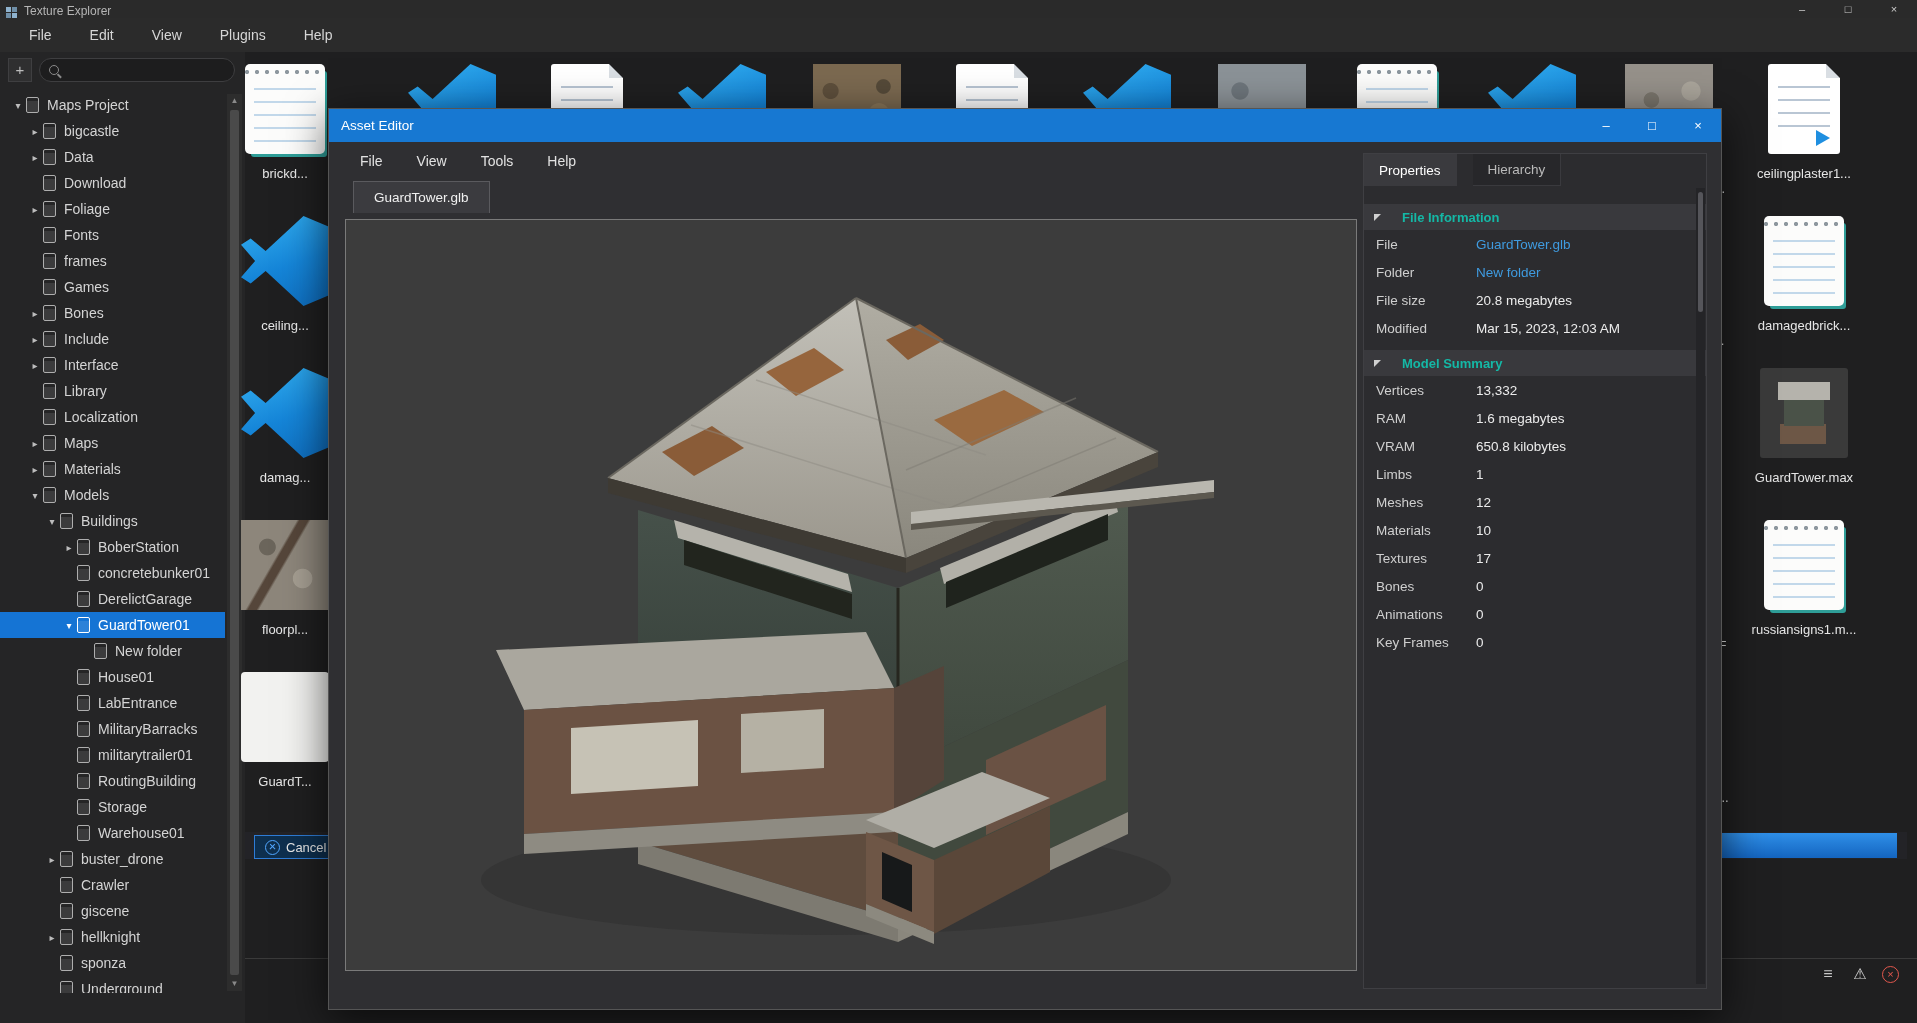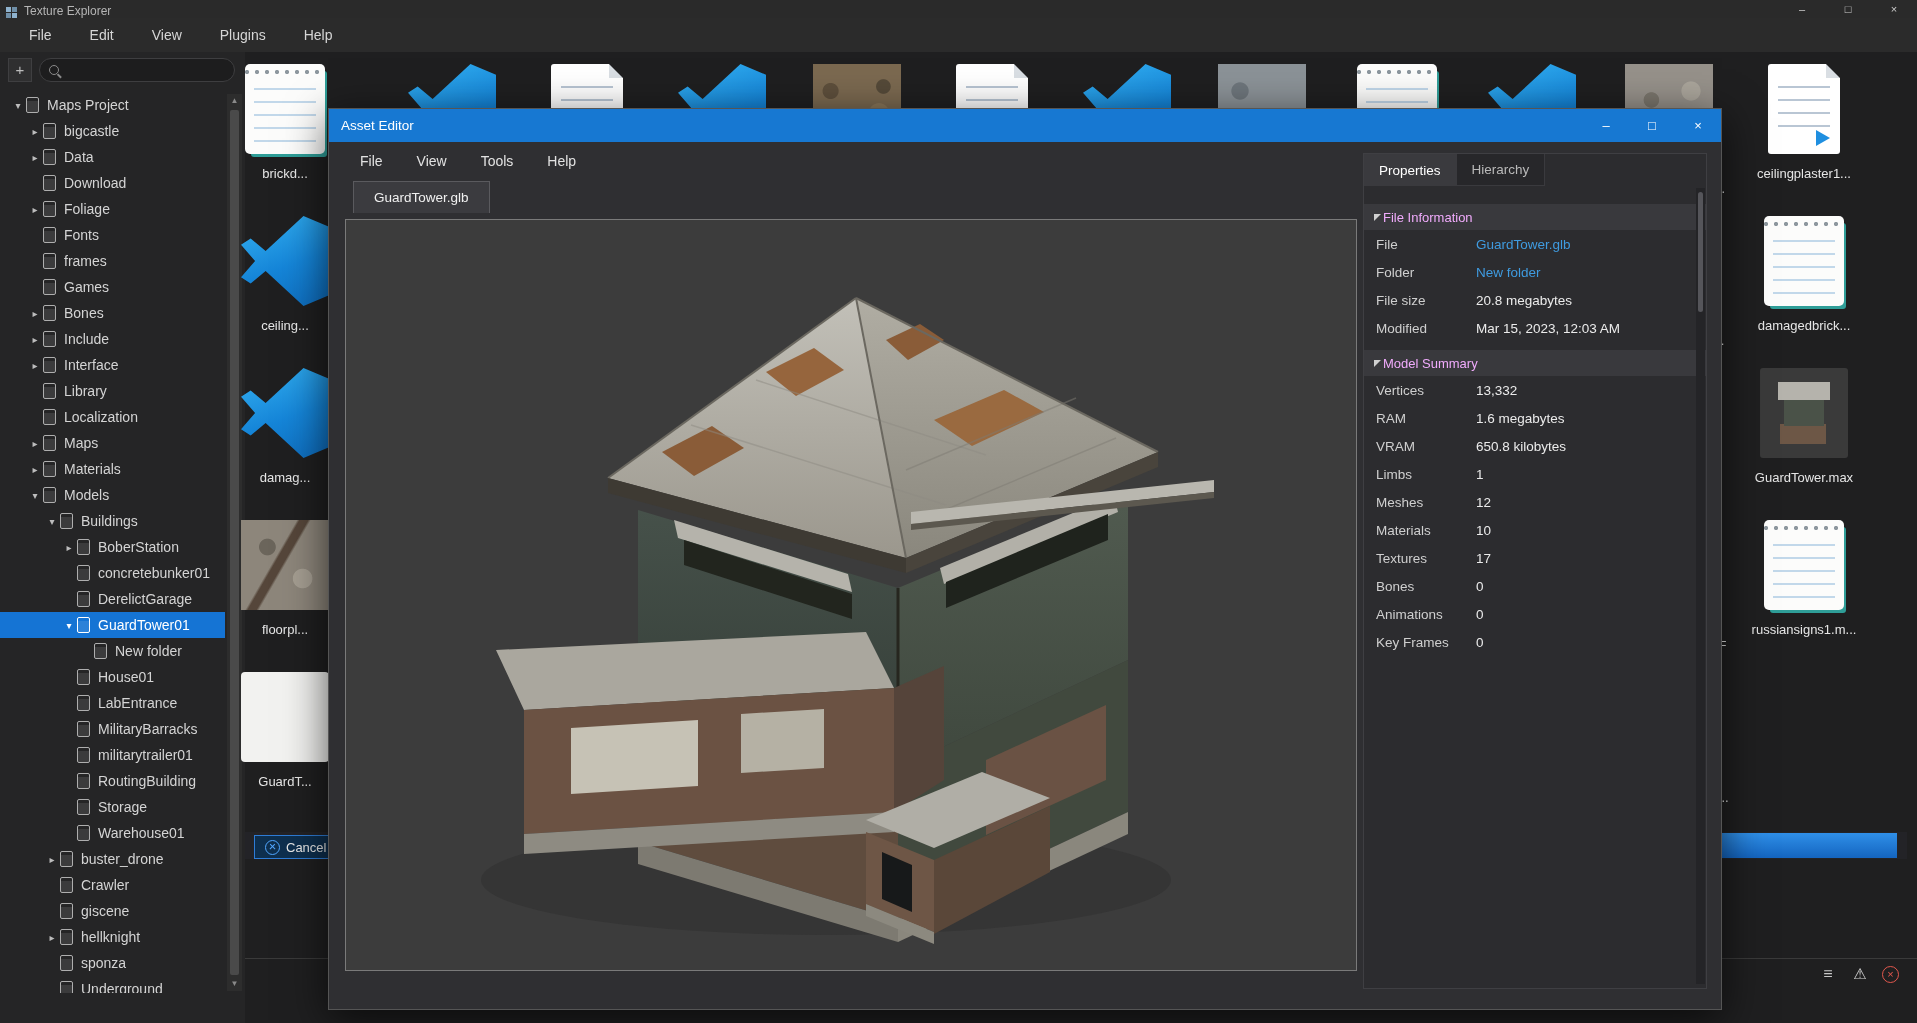--- a/index.html
+++ b/index.html
@@ -146,27 +146,27 @@
   .ed-tabstrip{position:absolute;left:0;top:71px;width:1030px;height:33px;display:flex;align-items:flex-end;}
   .ed-tab{margin-left:24px;height:31px;padding:0 20px;background:#3b3b3f;border:1px solid #5a5a5e;border-bottom:none;
     display:flex;align-items:center;color:#f0f0f0;font-size:13.5px;}
   .viewport{position:absolute;left:16px;top:110px;width:1012px;height:752px;background:#3c3c3c;
     border:1px solid #7a7a7a;box-sizing:border-box;}
   .viewport svg{width:100%;height:100%;display:block;}
 
   
   .panel{position:absolute;left:1034px;top:44px;width:344px;height:836px;background:#2c2c2f;
     border:1px solid #3f3f43;box-sizing:border-box;}
-  .panel-tabs{display:flex;height:32px;}
+  .panel-tabs{display:flex;height:32px;gap:16px;}
   .ptab{padding:0 15px;display:flex;align-items:center;font-size:13.5px;color:#b9b9b9;
     background:#27272a;border-right:1px solid #3a3a3e;border-bottom:1px solid #3a3a3e;}
   .ptab.active{background:#3a3a3e;color:#ffffff;border-bottom:none;}
   .panel-content{padding-top:18px;}
-  .sec-header{height:26px;background:#39393d;display:flex;align-items:center;gap:2px;
-    padding-left:10px;color:#f0abfc;font-size:13px;font-weight:normal;}
+  .sec-header{height:26px;background:#39393d;display:flex;align-items:center;gap:21px;
+    padding-left:10px;color:#14b8a6;font-size:13px;font-weight:bold;}
   .sec-header.mt{margin-top:8px;}
   .sec-arrow{width:0;height:0;border-top:7px solid #d0d0d0;border-right:7px solid transparent;flex:0 0 auto;}
   .prop-row{height:28px;display:flex;align-items:center;padding-left:12px;font-size:13.5px;}
   .prop-label{width:100px;color:#cfcfcf;flex:0 0 auto;}
   .prop-value{color:#ebebeb;white-space:nowrap;}
   .prop-value.link{color:#3f9be0;}
   .panel-scroll{position:absolute;right:1px;top:34px;bottom:4px;width:9px;background:#242427;}
   .panel-thumb{position:absolute;top:4px;left:2px;width:5px;height:120px;background:#55555a;border-radius:3px;}
 </style>
 </head>

